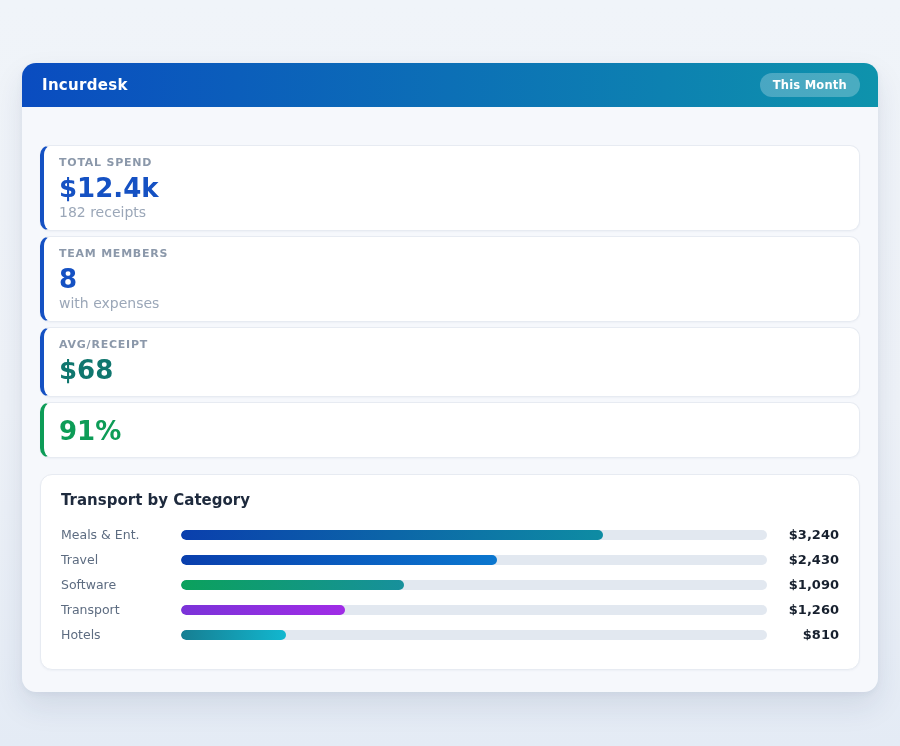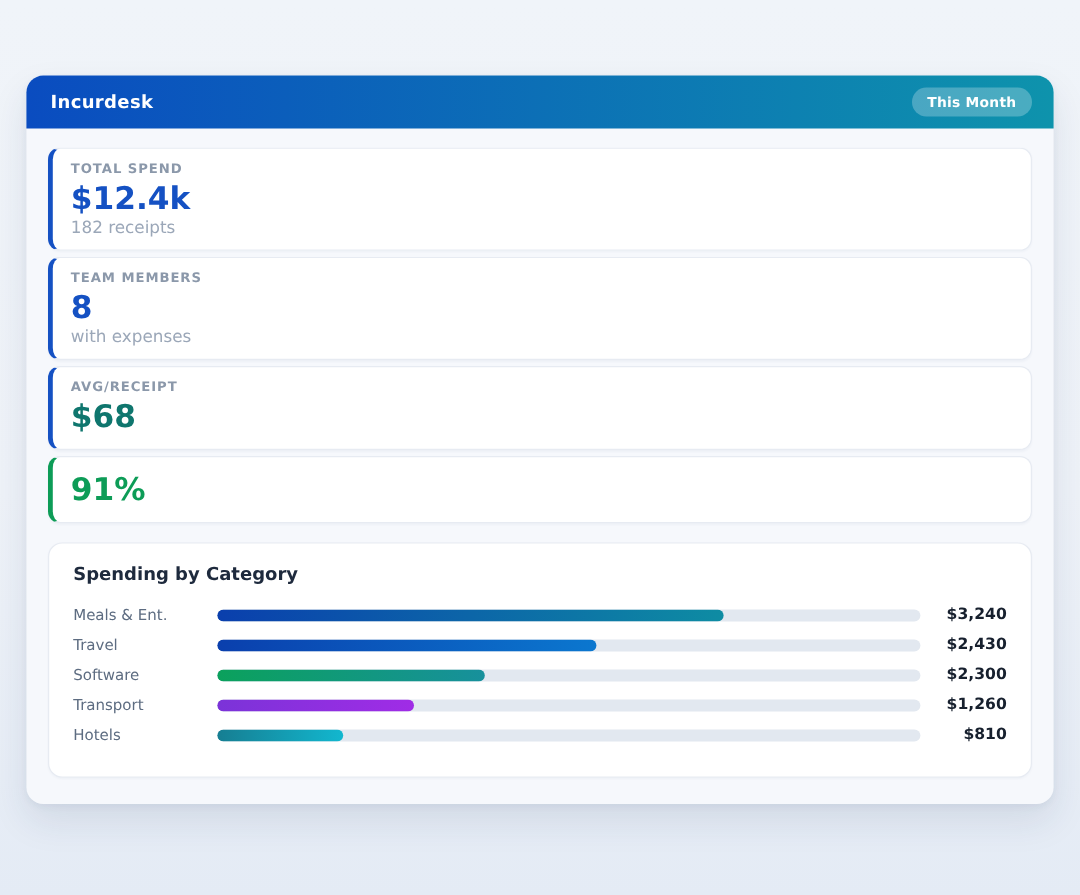--- a/index.html
+++ b/index.html
@@ -27,21 +27,21 @@
   }
   .app-title { color: #ffffff; font-size: 15px; font-weight: bold; letter-spacing: 0.02em; }
   .period-badge {
     background: rgba(255,255,255,0.25);
     color: #ffffff; font-size: 11.5px; font-weight: bold;
     padding: 5px 13px; border-radius: 999px;
     border: none; cursor: pointer; letter-spacing: 0.02em;
     font-family: inherit;
   }
 
-  .app-body { padding: 16px 18px 22px 18px; }
+  .app-body { padding: 38px 18px 22px 18px; }
 
   .stat-card {
     background: #ffffff;
     border: 1px solid #e7ebf2;
     border-left-width: 4px;
     border-left-style: solid;
     border-radius: 10px;
     padding: 10px 16px 10px 15px;
     margin-bottom: 5px;
     box-shadow: 0 1px 2px rgba(30,50,90,0.04);
@@ -102,21 +102,21 @@
 
   </div>
 
   <div class="stat-card" style="border-left-color: rgb(13, 156, 87);">
     <div class="stat-value" style="color: rgb(13, 156, 87);">91%</div>
 
   </div>
 </div>
 
       <div class="chart-card">
-        <div class="chart-title">Spending by Category</div>
+        <div class="chart-title">Transport by Category</div>
         <div id="chart-rows">
   <div class="chart-row">
     <div class="chart-row-label">Meals &amp; Ent.</div>
     <div class="chart-track" style="background: rgb(226, 232, 240);">
       <div class="chart-fill" style="width: 72%; background: linear-gradient(90deg, rgb(10, 63, 173), rgb(14, 140, 163));"></div>
     </div>
     <div class="chart-row-value">$3,240</div>
   </div>
 
   <div class="chart-row">
@@ -125,21 +125,21 @@
       <div class="chart-fill" style="width: 54%; background: linear-gradient(90deg, rgb(10, 63, 173), rgb(11, 119, 207));"></div>
     </div>
     <div class="chart-row-value">$2,430</div>
   </div>
 
   <div class="chart-row">
     <div class="chart-row-label">Software</div>
     <div class="chart-track" style="background: rgb(226, 232, 240);">
       <div class="chart-fill" style="width: 38%; background: linear-gradient(90deg, rgb(11, 161, 92), rgb(23, 144, 156));"></div>
     </div>
-    <div class="chart-row-value">$2,300</div>
+    <div class="chart-row-value">$1,090</div>
   </div>
 
   <div class="chart-row">
     <div class="chart-row-label">Transport</div>
     <div class="chart-track" style="background: rgb(226, 232, 240);">
       <div class="chart-fill" style="width: 28%; background: linear-gradient(90deg, rgb(123, 51, 216), rgb(160, 44, 230));"></div>
     </div>
     <div class="chart-row-value">$1,260</div>
   </div>
 

